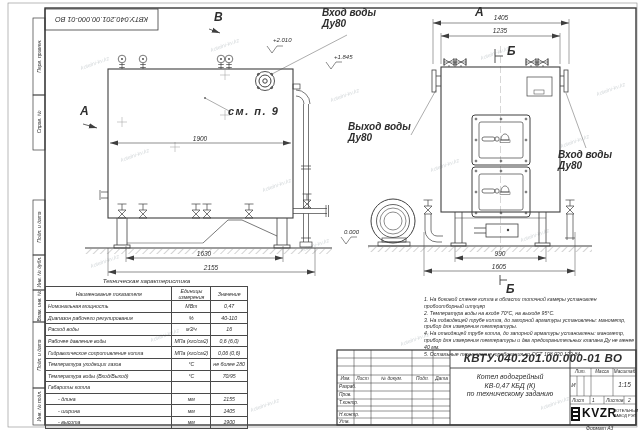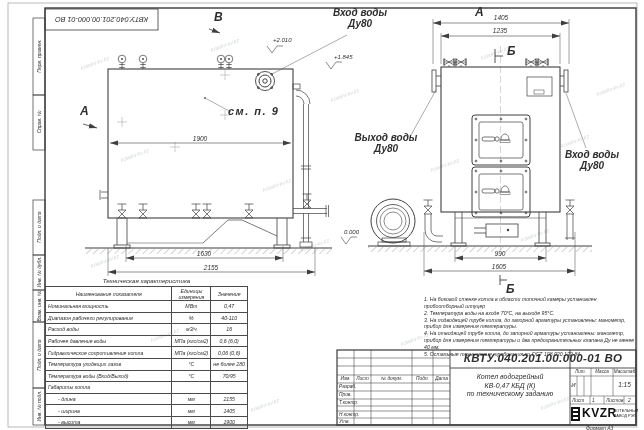--- a/index.html
+++ b/index.html
@@ -5,21 +5,21 @@
   html,body{margin:0;padding:0;background:#e8e8e8;}
   #page{position:relative;width:644px;height:430px;background:#ffffff;overflow:hidden;
         font-family:"Liberation Sans",sans-serif;}
   svg{position:absolute;left:0;top:0;z-index:1;}
   .wm{position:absolute;z-index:0;font:italic 5.5px "Liberation Sans",sans-serif;color:#a9b2b7;opacity:.5;
       transform:rotate(-20deg);white-space:nowrap;}
   .t{position:absolute;z-index:3;font-style:italic;color:#2e2e2e;white-space:nowrap;
      font-family:"Liberation Sans",sans-serif;}
   .dim{font-size:6.5px;text-align:center;}
   .big{font-size:12px;font-weight:bold;}
-  .lbl{font-size:10px;font-weight:bold;text-align:center;}
+  .lbl{font-size:10px;font-weight:bold;text-align:left;}
   .elev{font-size:6px;}
   .notes{position:absolute;left:424px;top:296px;width:213px;z-index:3;
          font:italic 5.2px "Liberation Sans",sans-serif;color:#2e2e2e;line-height:1.32;}
   .spec{position:absolute;left:45px;top:286px;width:203px;z-index:3;border-collapse:collapse;
         font:italic 5.2px "Liberation Sans",sans-serif;color:#2e2e2e;}
   .spec td,.spec th{border:0.6px solid #4a4a4a;padding:0.5px 2px;font-weight:normal;height:9.6px;}
   .spec .c{text-align:center;white-space:nowrap;}
   .spec .ind{padding-left:12px;}
   .spec-title{position:absolute;left:45px;top:277px;width:203px;text-align:center;z-index:3;
               font:italic 6.2px "Liberation Sans",sans-serif;color:#2e2e2e;}
@@ -392,21 +392,21 @@
   <div class="t big" style="left:214px;top:10px">В</div>
   <div class="t big" style="left:475px;top:5px">А</div>
   <div class="t big" style="left:507px;top:44px">Б</div>
   <div class="t big" style="left:506px;top:282px">Б</div>
   <div class="t" style="left:228px;top:105px;font-size:11px;font-weight:bold;letter-spacing:1.5px">см. п. 9</div>
 
   <div class="t lbl" style="left:322px;top:7px;width:76px">
     <div>Вход воды</div>
     <div>Ду80</div>
   </div>
-  <div class="t lbl" style="left:348px;top:132px;width:76px">
+  <div class="t lbl" style="left:348px;top:121px;width:76px">
     <div>Выход воды</div>
     <div>Ду80</div>
   </div>
   <div class="t lbl" style="left:558px;top:149px;width:68px">
     <div>Вход воды</div>
     <div>Ду80</div>
   </div>
 
   <div class="t dim" style="left:186px;top:135px;width:28px">1900</div>
   <div class="t dim" style="left:190px;top:250px;width:28px">1630</div>

